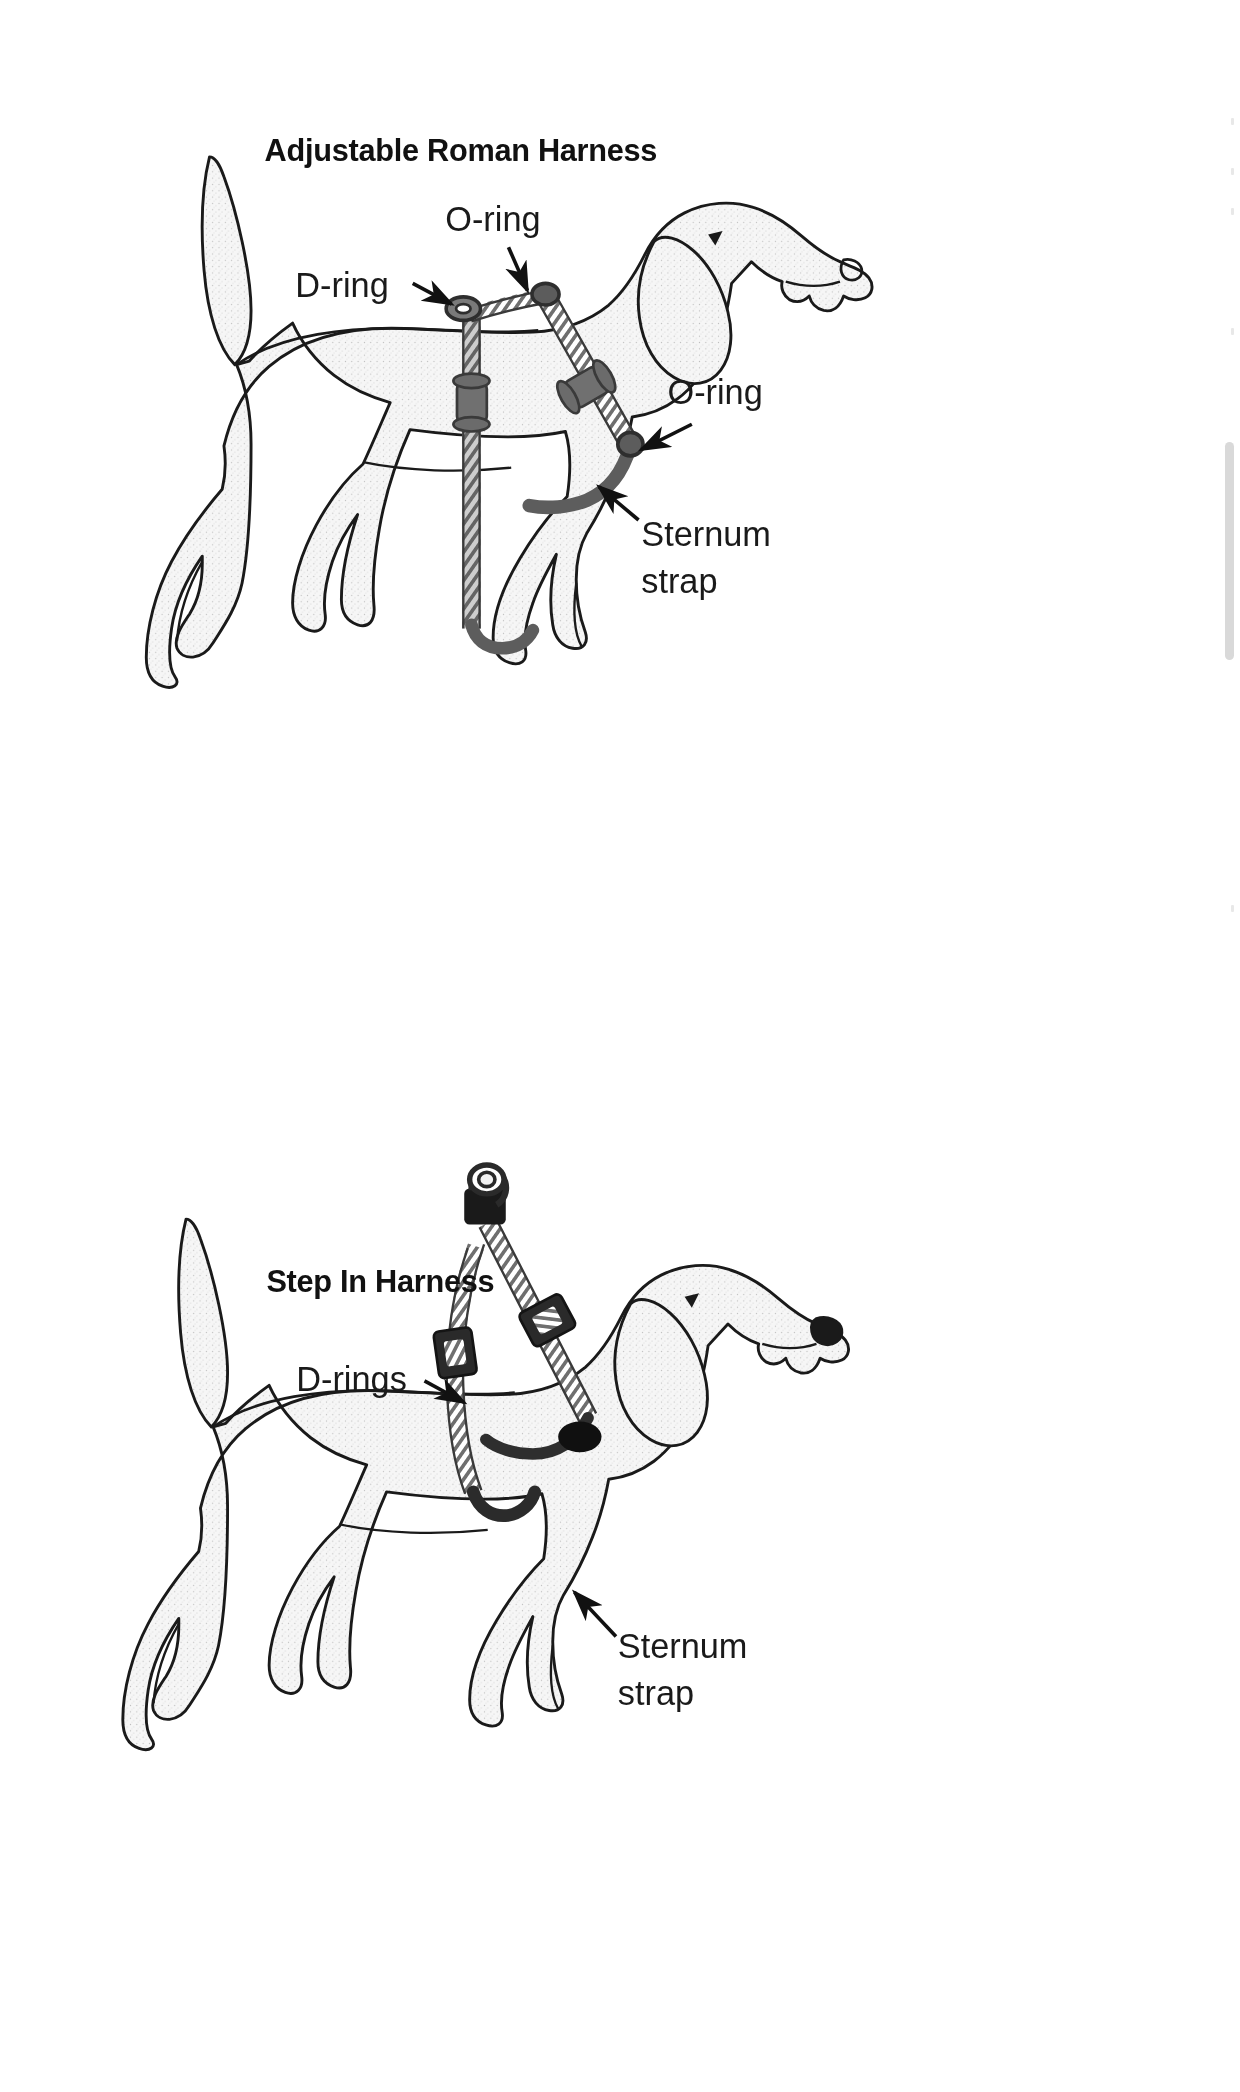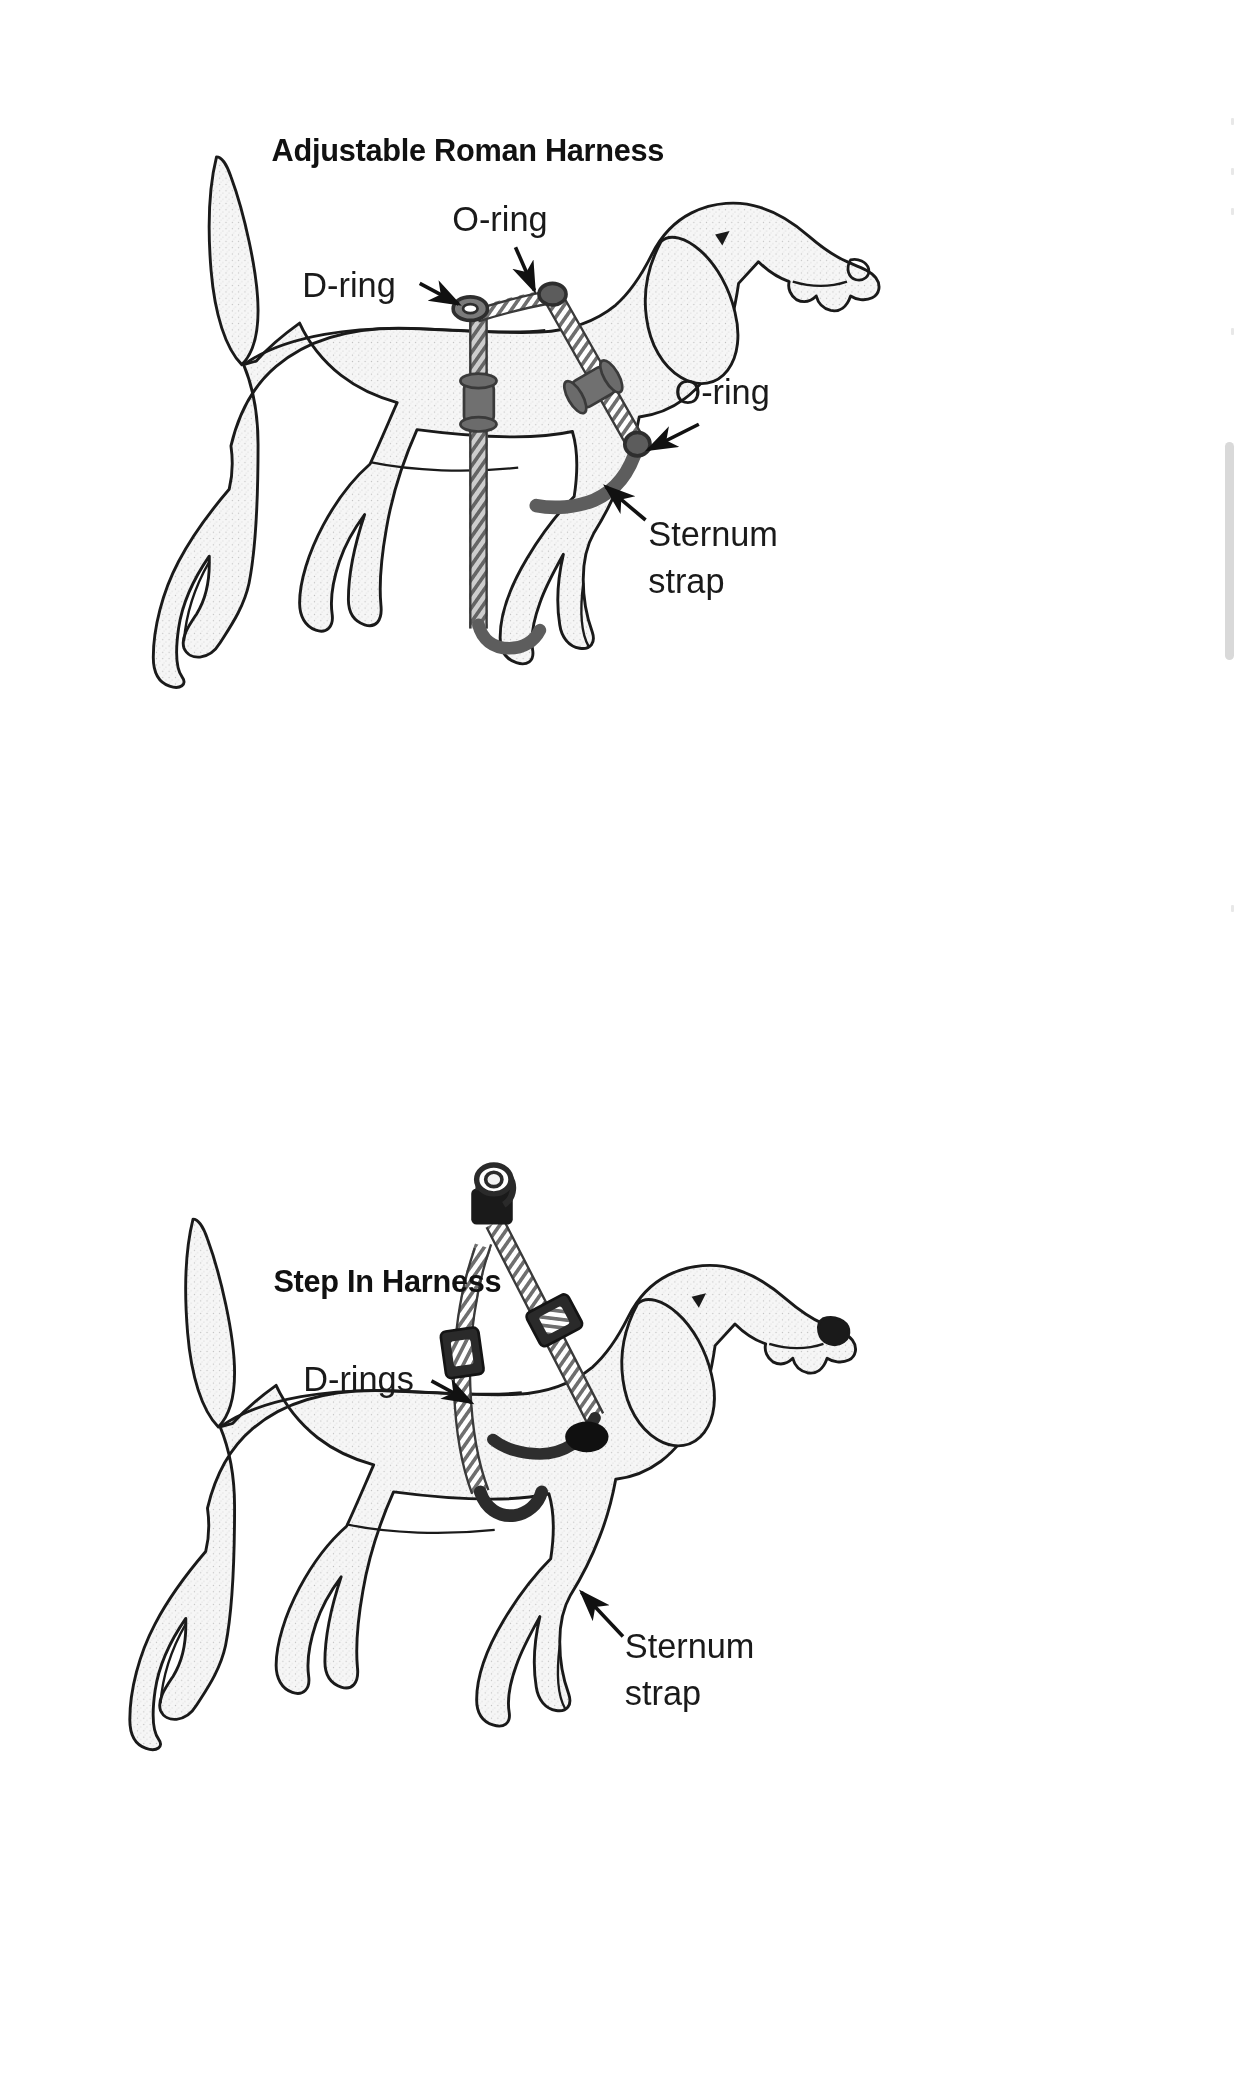--- a/index.html
+++ b/index.html
@@ -14,21 +14,21 @@
     position: relative;
     overflow: hidden;
   }
   .page {
     position: absolute;
     inset: 0;
     background: #ffffff;
   }
   .diagram {
     position: absolute;
-    left: 16px;
+    left: 9px;
     width: 1120px;
   }
   #diagram-roman { top: 0; height: 1040px; }
   #diagram-stepin { top: 1040px; height: 1052px; }
 
   .diagram svg {
     display: block;
     width: 100%;
     height: 100%;
   }

